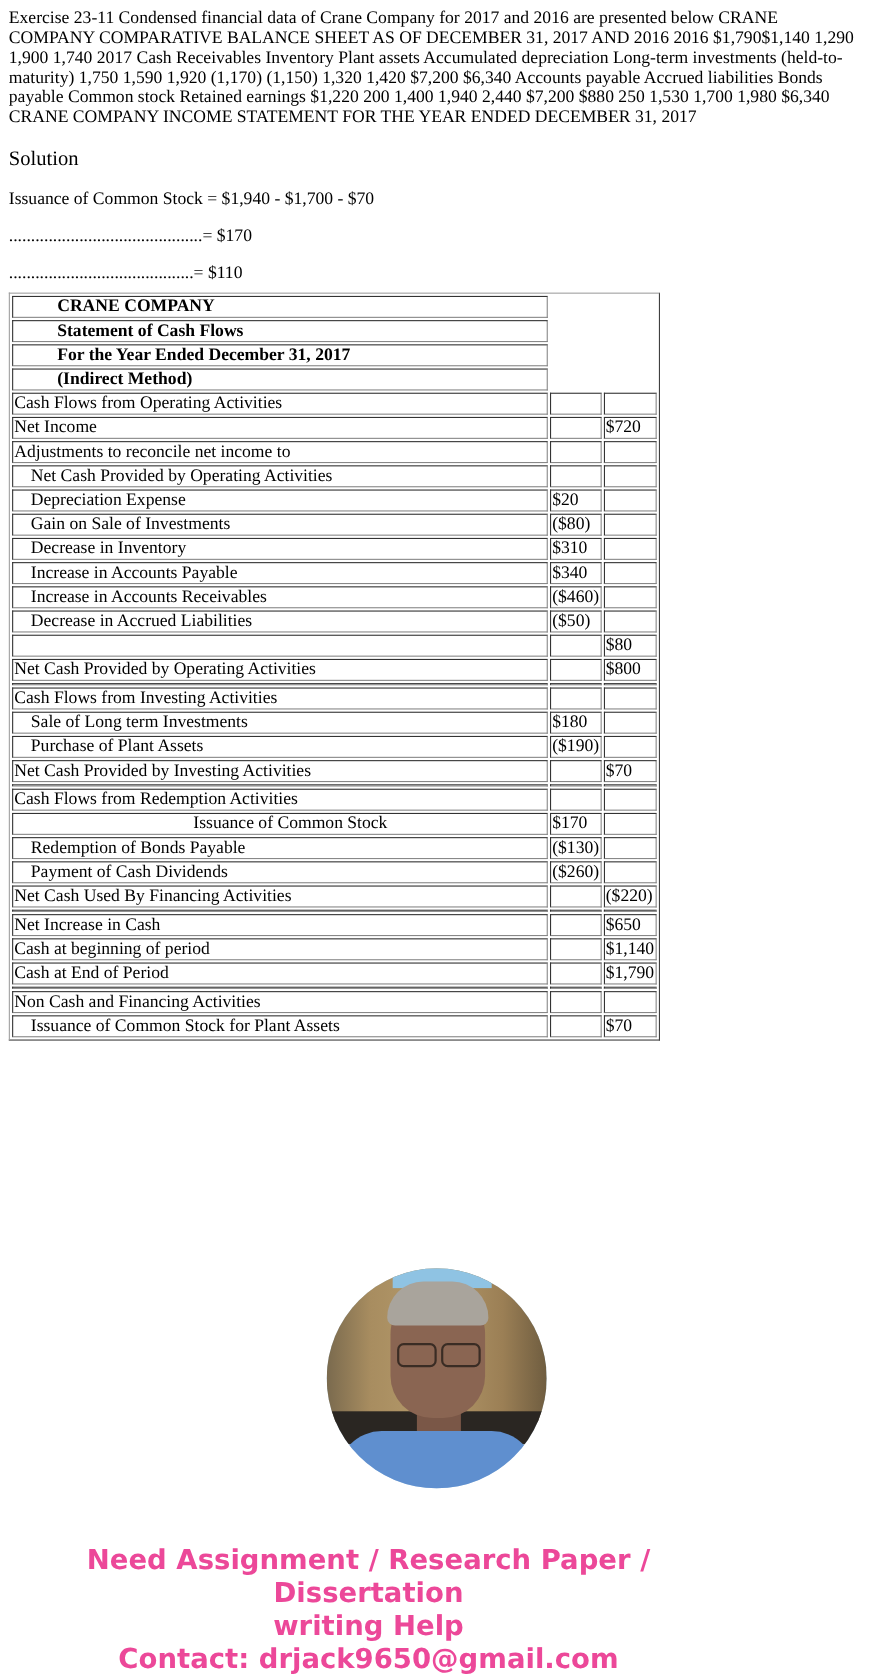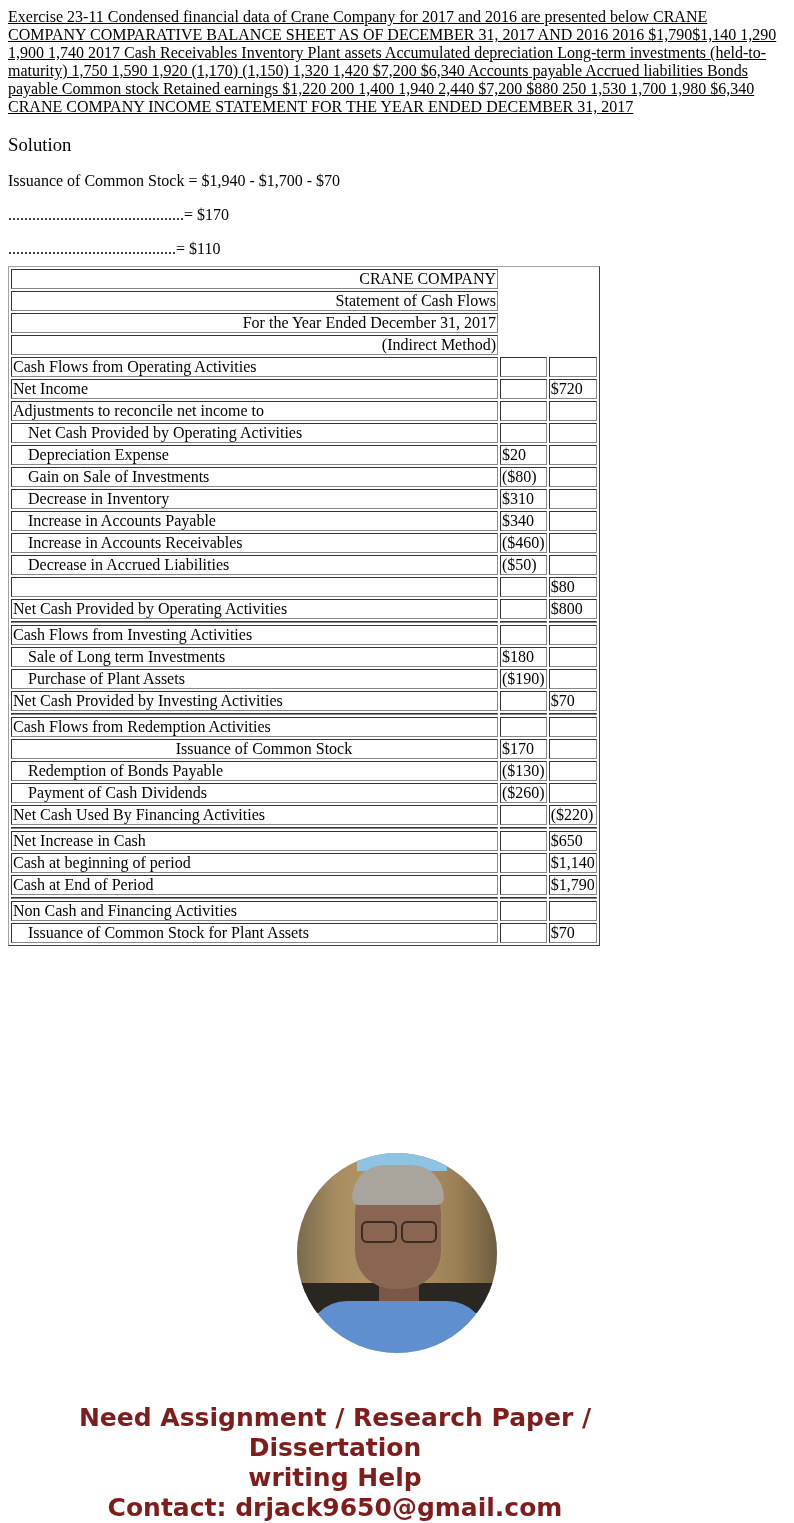--- a/index.html
+++ b/index.html
@@ -6,21 +6,21 @@
   body {
     width: 794px;
     height: 1523px;
     font-family: "Liberation Serif", serif;
     font-size: 16px;
     color: #000;
     position: relative;
     overflow: hidden;
   }
   .content { padding: 8px 8px 0 8px; }
-  .question { margin: 0; line-height: 18px; text-decoration: underline; }
+  .question { margin: 0; line-height: 18px; }
   h3.sol { font-size: 18.7px; font-weight: normal; margin: 18px 0 16px 0; line-height: 22px; }
   p.line { margin: 0 0 16px 0; line-height: 18px; }
 
   table.cf {
     border-collapse: separate;
     border-spacing: 2px;
     border: 1px solid #808080;
     border-right-color: #404040; border-bottom-color: #404040;
     border-left-color: #a0a0a0; border-top-color: #a0a0a0;
     margin-top: 0;
@@ -29,21 +29,21 @@
     border: 1px solid #333;
     border-right-color: #888; border-bottom-color: #888;
     padding: 0 1px;
     height: 18px;
     line-height: 18px;
     font-size: 16px;
     white-space: nowrap;
   }
   table.cf td.label { width: 444px; }
   table.cf td.amt { width: 42px; }
-  table.cf td.head { text-align: right; font-weight: normal; padding-left: 40px; }
+  table.cf td.head { text-align: left; font-weight: bold; padding-left: 40px; }
   table.cf td.blank { border: none; }
   table.cf tr.sep td { height: 0; padding: 0; line-height: 0; font-size: 0; }
   .ind { padding-left: 16px !important; }
   .ind2 { padding-left: 20px !important; text-align: center; }
 
   .avatar {
     position: absolute;
     left: 297px; top: 1153px;
     width: 200px; height: 200px;
     border-radius: 50%;
@@ -85,21 +85,21 @@
 
   .promo {
     position: absolute;
     left: 0; top: 1403px;
     width: 670px;
     text-align: center;
     font-family: "DejaVu Sans", sans-serif;
     font-weight: bold;
     font-size: 25px;
     line-height: 30px;
-    color: #7f1d1d;
+    color: #ec4899;
   }
 </style>
 </head>
 <body>
 
 <div class="content">
   <p class="question">Exercise 23-11 Condensed financial data of Crane Company for 2017 and 2016 are presented below CRANE COMPANY COMPARATIVE BALANCE SHEET AS OF DECEMBER 31, 2017 AND 2016 2016 $1,790$1,140 1,290 1,900 1,740 2017 Cash Receivables Inventory Plant assets Accumulated depreciation Long-term investments (held-to-maturity) 1,750 1,590 1,920 (1,170) (1,150) 1,320 1,420 $7,200 $6,340 Accounts payable Accrued liabilities Bonds payable Common stock Retained earnings $1,220 200 1,400 1,940 2,440 $7,200 $880 250 1,530 1,700 1,980 $6,340 CRANE COMPANY INCOME STATEMENT FOR THE YEAR ENDED DECEMBER 31, 2017</p>
 
   <h3 class="sol">Solution</h3>
 

